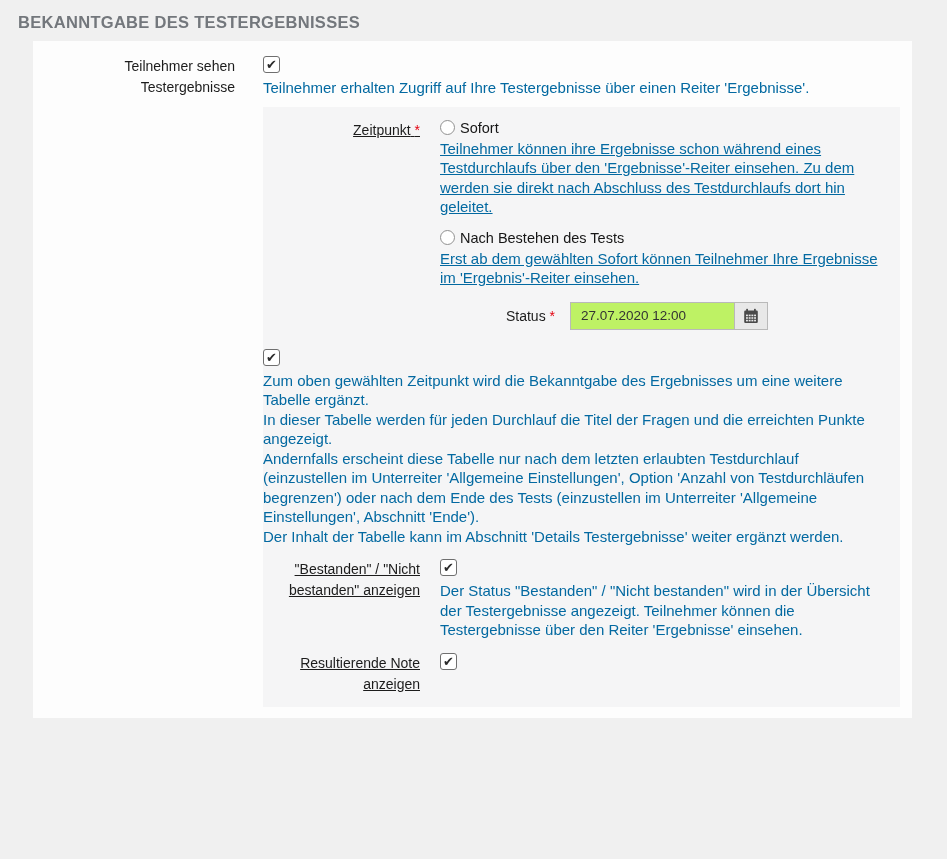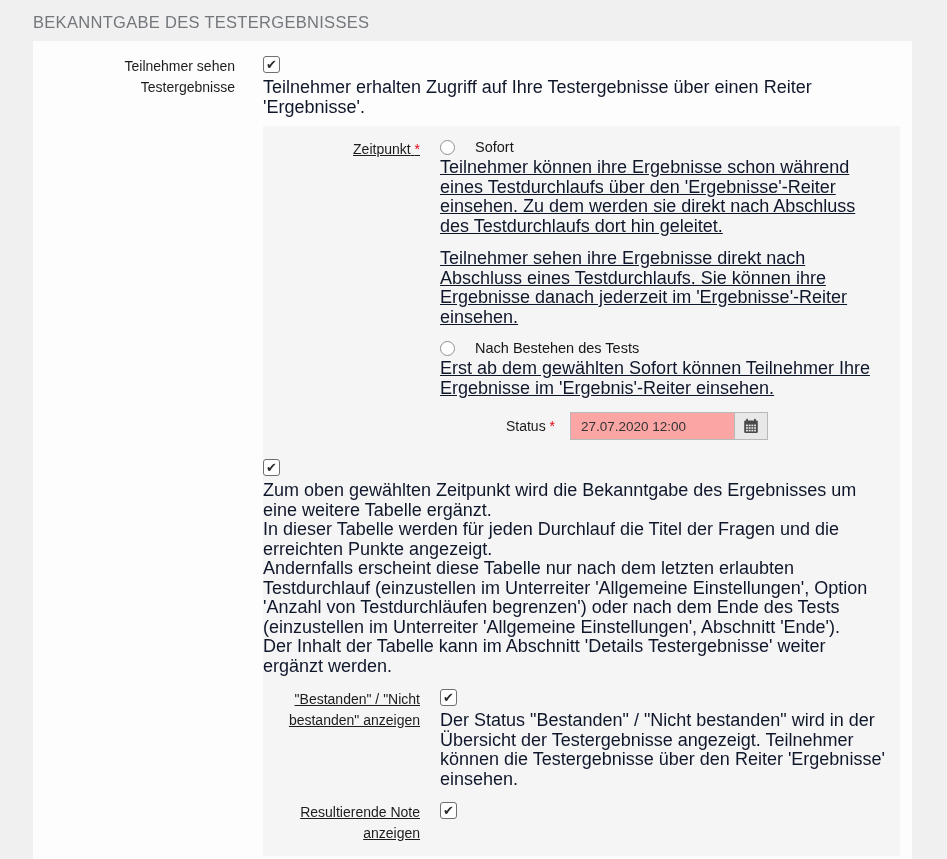--- a/index.html
+++ b/index.html
@@ -4,41 +4,41 @@
 <style>
   * { box-sizing: border-box; }
   html,body { margin:0; padding:0; }
   body {
     width: 947px; height: 859px; overflow: hidden;
     background: #f0f0f0;
     font-family: "Liberation Sans", sans-serif;
     color: #161616;
   }
   .section-title {
-    margin: 0 35px 0 33px;
+    margin: 0 35px 0 18px;
     padding: 13px 0 9px;
-    font-size: 16.5px; font-weight: 400;
+    font-size: 16.5px; font-weight: 700;
     color: #73777c; letter-spacing: .3px;
   }
   .panel {
     margin: 0 35px 0 33px;
     background: #fdfdfd;
     padding: 14px 0 11px 0;
   }
   .row { display: flex; }
   .label-col {
     width: 230px; padding-right: 28px; flex: none;
     text-align: right; font-size: 14px; line-height: 1.5; color: #1c1c1c;
     padding-top: 1px;
   }
   .control-col { flex: 1; min-width: 0; }
 
   .byline {
-    font-size: 18px; line-height: 19.5px;
-    color: #0f172a;
+    font-size: 15px; line-height: 19.5px;
+    color: #0369a1;
     white-space: pre-line;
     margin-top: 5px;
   }
 
   
   .checkbox {
     display: inline-flex; align-items: center; justify-content: center;
     width: 17px; height: 17px;
     background: #fff;
     border: 1px solid #6f6f6f; border-radius: 3px;
@@ -58,22 +58,22 @@
     width: 177px; padding-right: 20px; flex: none;
     text-align: right; font-size: 14px; line-height: 1.5; color: #1c1c1c;
     padding-top: 1px;
     text-decoration: underline;
   }
   .scontrol { flex: 1; min-width: 0; padding-right: 15px; }
   .req { color: #e3000f; }
 
   
   .radio-option {
-    display: flex; align-items: flex-end;
-    margin: 1px 0 3px; cursor: pointer; gap: 15px;
+    display: flex; align-items: center;
+    margin: 1px 0 3px; cursor: pointer;
   }
   .radio {
     width: 15px; height: 15px; flex: none;
     border: 1px solid #919191; border-radius: 50%;
     background: #fff; position: relative; margin-right: 5px;
   }
   .radio-option.selected .radio::after {
     content: ""; position: absolute; left: 4px; top: 4px; right: 4px; bottom: 4px;
     border-radius: 50%; background: #2e2e2e;
   }
@@ -83,21 +83,21 @@
   
   .datum-row { display: flex; align-items: center; margin: 14px 0 6px; }
   .dlabel {
     width: 130px; padding-right: 15px; flex: none;
     text-align: right; font-size: 14px; color: #1c1c1c;
   }
   .input-group { display: flex; align-items: stretch; }
   .date-input {
     width: 165px; height: 28px;
     border: 1px solid #b9b9b9; border-right: 1px solid #b9b9b9;
-    background: #fca5a5; padding: 0 10px;
+    background: #bef264; padding: 0 10px;
     font-family: "Liberation Sans", sans-serif;
     font-size: 13.5px; color: #333;
     outline: none;
   }
   .addon-btn {
     width: 34px; height: 28px; margin-left: -1px;
     border: 1px solid #b9b9b9; background: #e8e8e8;
     display: flex; align-items: center; justify-content: center;
     cursor: pointer; padding: 0;
   }
@@ -126,21 +126,20 @@
             <span class="req">*</span>
           </div>
           <div class="scontrol">
 
             <div class="radio-option">
               <span class="radio"></span>
               <span class="radio-label">Sofort</span>
             </div>
             <div class="byline radio-byline">Teilnehmer können ihre Ergebnisse schon während eines Testdurchlaufs über den 'Ergebnisse'-Reiter einsehen. Zu dem werden sie direkt nach Abschluss des Testdurchlaufs dort hin geleitet.</div>
 
-            <div class="byline radio-byline">Teilnehmer sehen ihre Ergebnisse direkt nach Abschluss eines Testdurchlaufs. Sie können ihre Ergebnisse danach jederzeit im 'Ergebnisse'-Reiter einsehen.</div>
 
             <div class="radio-option">
               <span class="radio"></span>
               <span class="radio-label">Nach Bestehen des Tests</span>
             </div>
 
             <div class="byline radio-byline">Erst ab dem gewählten Sofort können Teilnehmer Ihre Ergebnisse im 'Ergebnis'-Reiter einsehen.</div>
 
             <div class="datum-row">
               <div class="dlabel">

